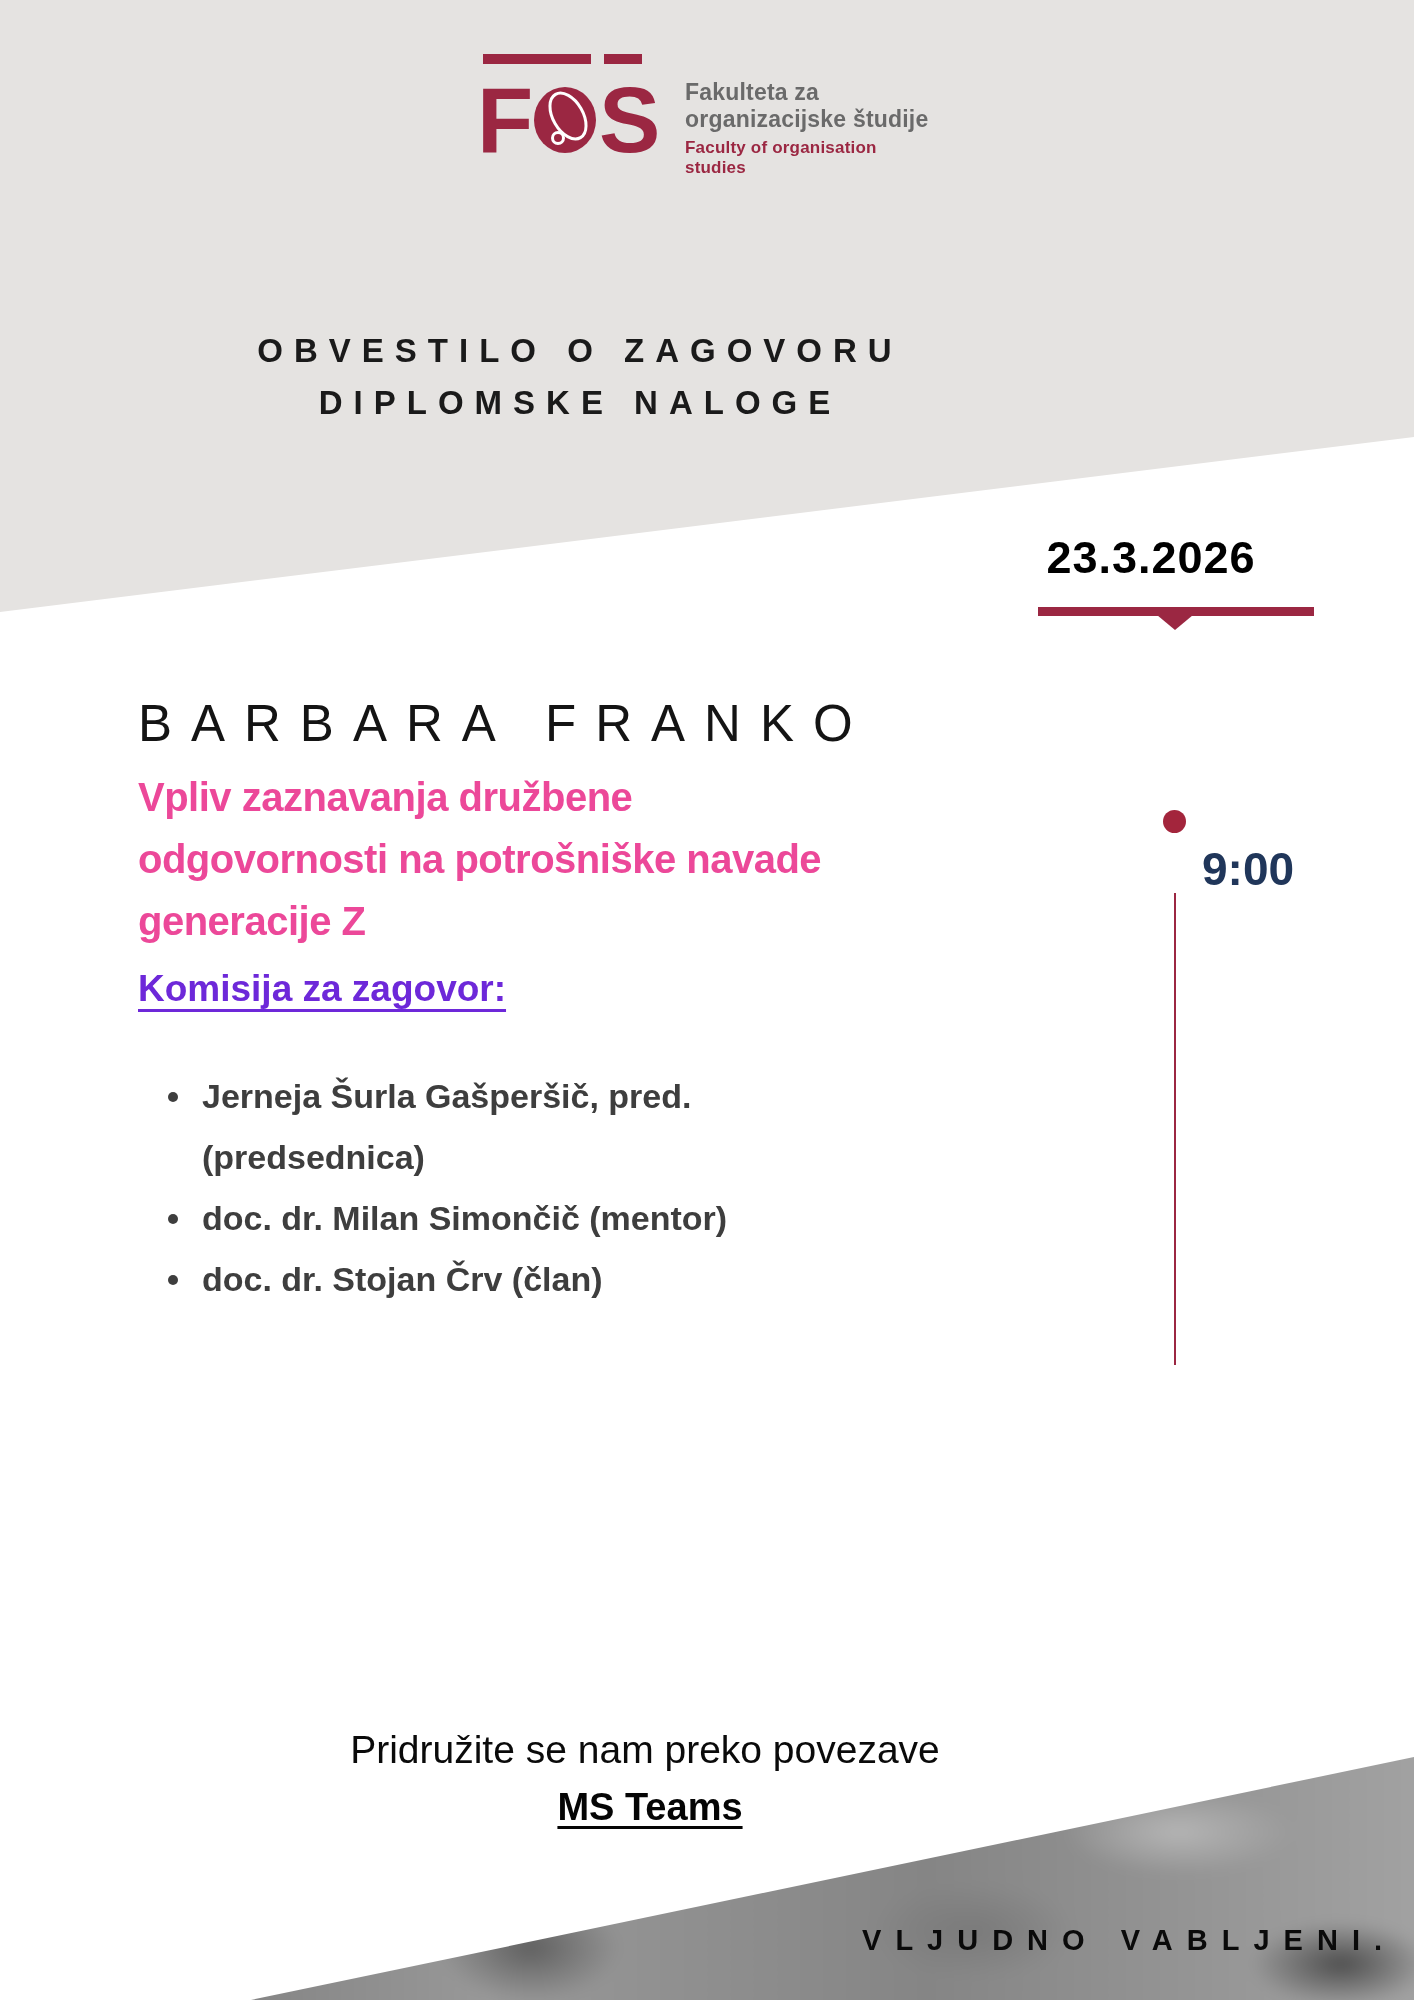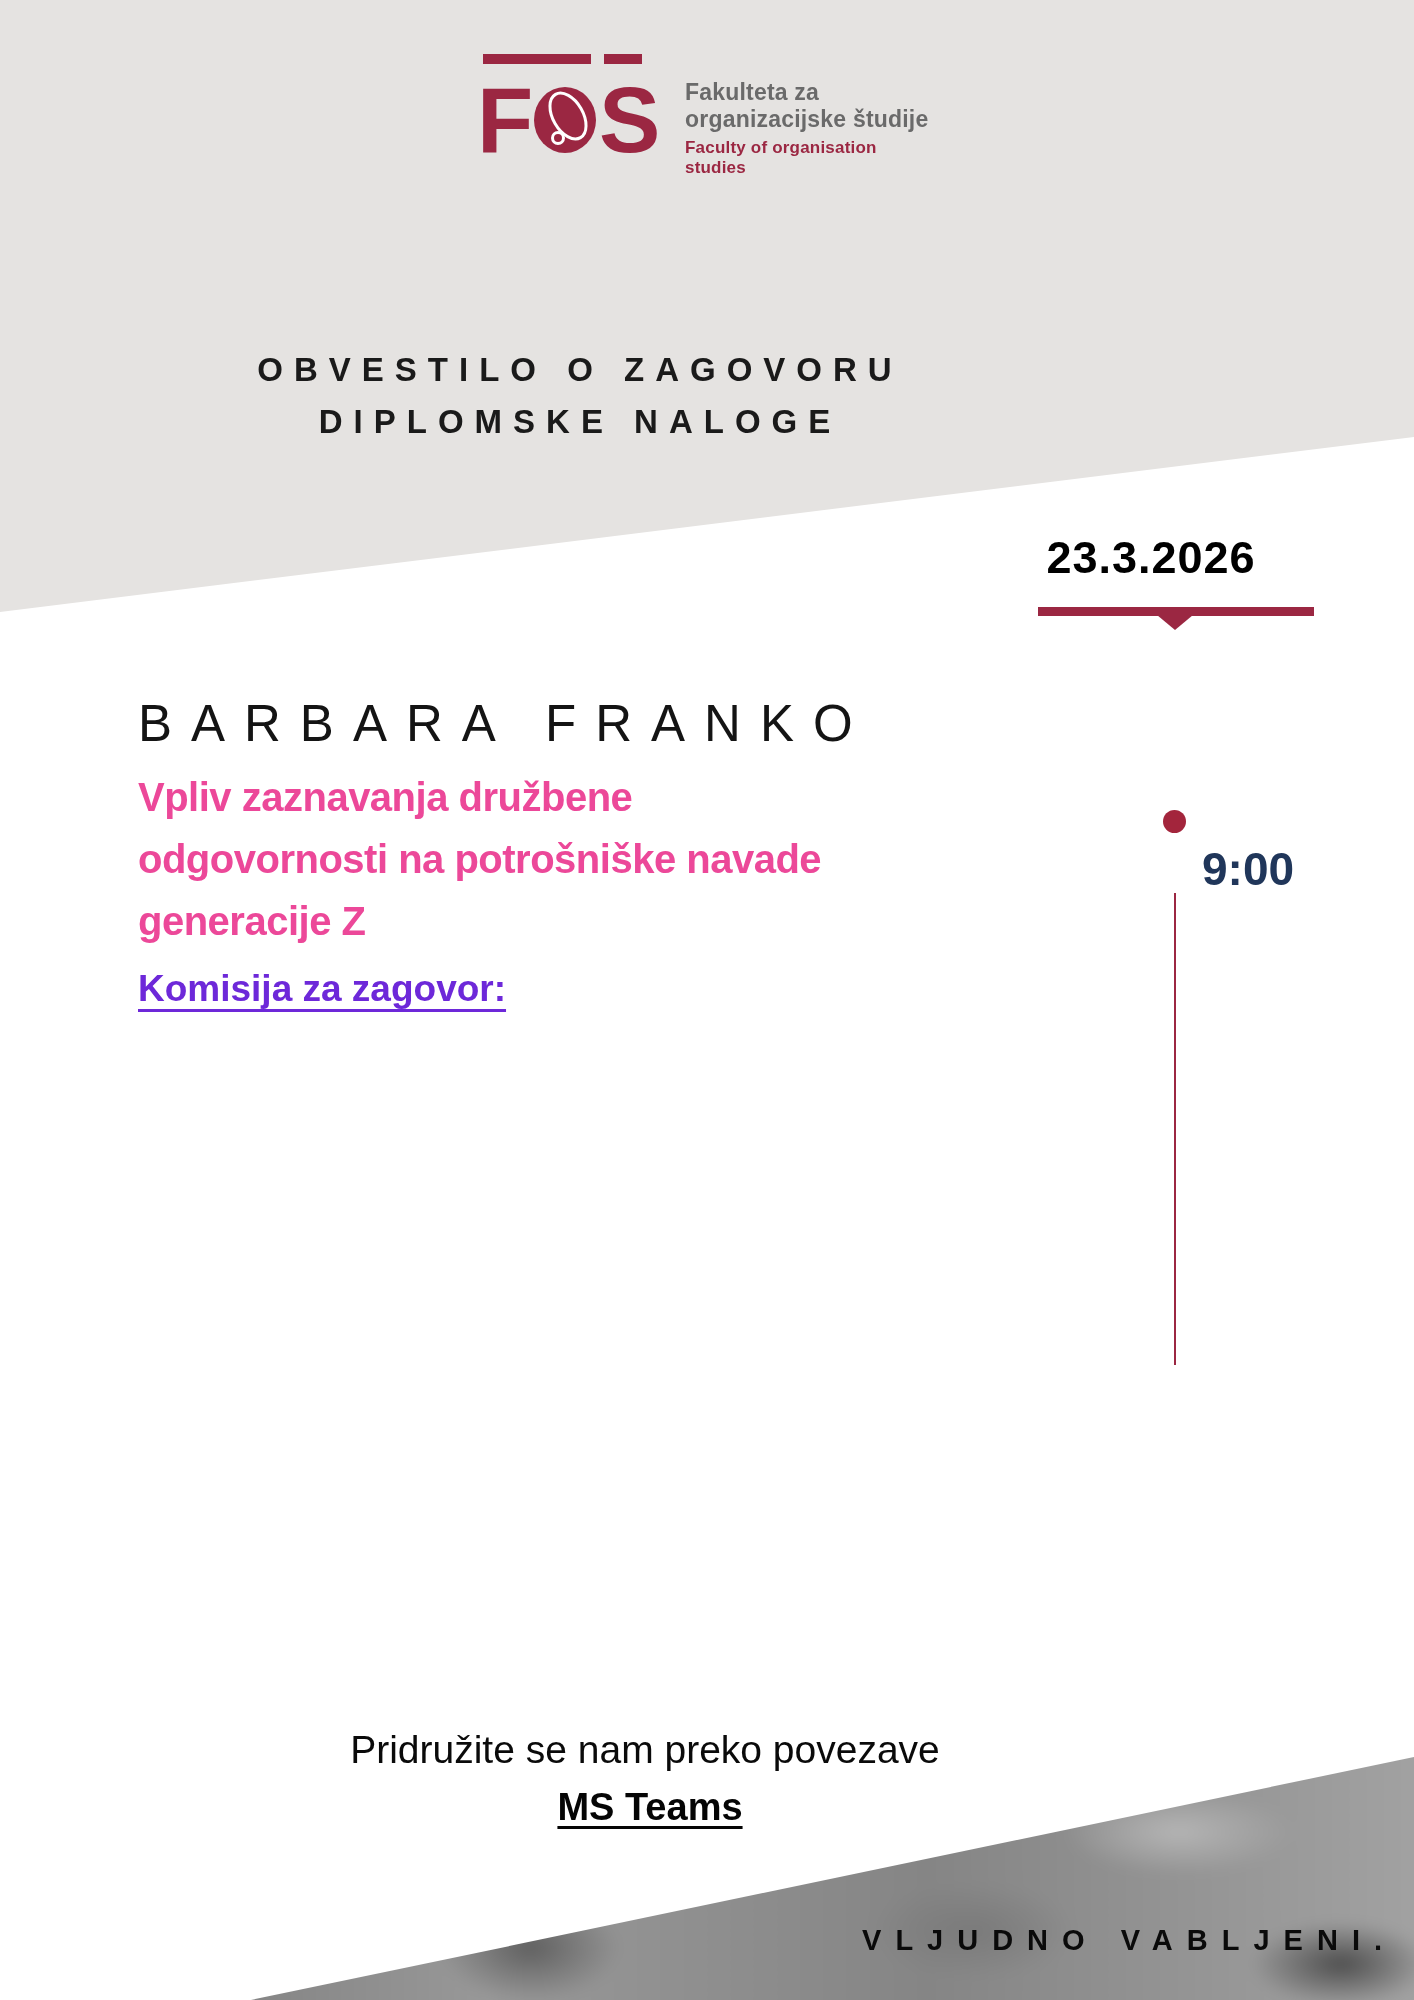--- a/index.html
+++ b/index.html
@@ -18,21 +18,21 @@
 
   
   .logo-wrap { position:absolute; left:373px; top:45px; width:560px; height:118px; }
   .logo-mark { position:absolute; left:0; top:0; }
   .logo-text { position:absolute; left:312px; top:34px; }
   .logo-text .sl { font-size:23px; font-weight:bold; color:#6a6a6a; line-height:27px; letter-spacing:0.2px; }
   .logo-text .en { font-size:17px; font-weight:bold; color:#9b2742; margin-top:5px; letter-spacing:0.2px; }
 
   
   .notice-heading {
-    position:absolute; left:0; top:344px; width:1160px; text-align:center;
+    position:absolute; left:0; top:325px; width:1160px; text-align:center;
     font-weight:bold; font-size:33px; letter-spacing:11px; color:#1a1a1a; line-height:52px;
   }
 
   
   .date-txt {
     position:absolute; left:1035px; top:532px; width:232px; text-align:center;
     font-size:45px; font-weight:bold; color:#000000; letter-spacing:1px;
   }
   .date-rule { position:absolute; left:1038px; top:607px; width:276px; height:9px; background:#9b2742; }
   .date-arrow {
@@ -145,20 +145,25 @@
     <div>Vpliv zaznavanja družbene</div>
     <div>odgovornosti na potrošniške navade</div>
     <div>generacije Z</div>
   </div>
 
   <div class="time-dot"></div>
   <div class="time-txt">9:00</div>
   <div class="v-line"></div>
 
   <div class="committee-heading">Komisija za zagovor:</div>
+  <ul class="committee-list">
+    <li>Jerneja Šurla Gašperšič, pred. (predsednica)</li>
+    <li>doc. dr. Milan Simončič  (mentor)</li>
+    <li>doc. dr. Stojan Črv (član)</li>
+  </ul>
 
   <div class="join-line">Pridružite se nam preko povezave</div>
   <div class="join-link-row">
     <span class="join-link">MS Teams</span>
   </div>
 
   <div class="photo-strip">
     <div class="photo"></div>
   </div>
   <div class="closing">VLJUDNO VABLJENI.</div>

